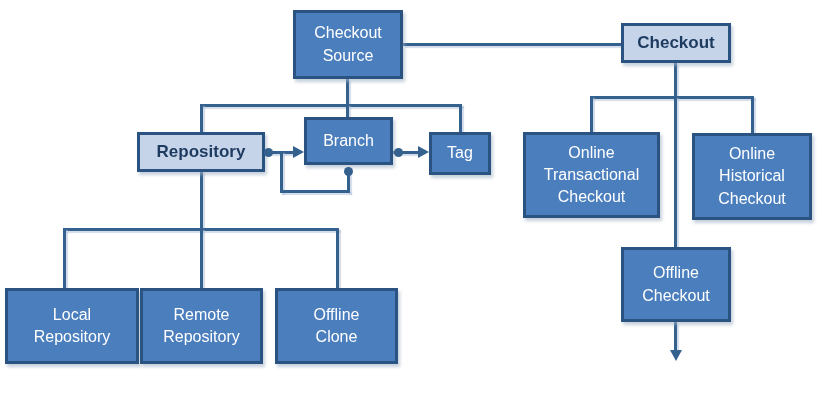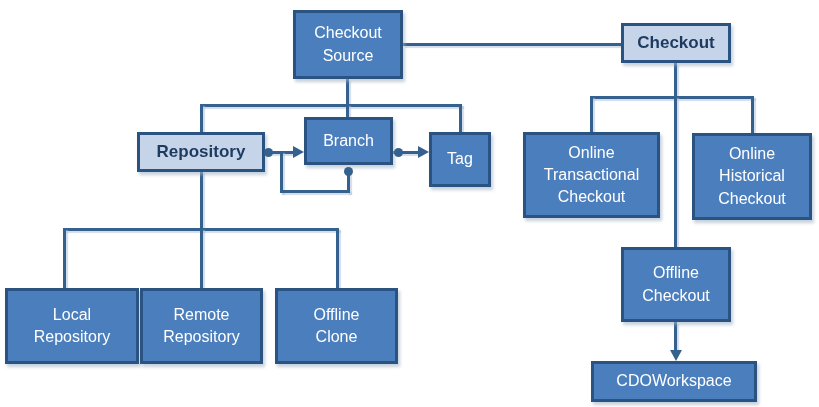--- a/index.html
+++ b/index.html
@@ -94,44 +94,41 @@
   </div>
 
   <div class="node light" style="left:137px;top:132px;width:128px;height:40px">
     <span class="node-label">Repository</span>
   </div>
 
   <div class="node dark" style="left:304px;top:117px;width:89px;height:48px">
     <span class="node-label">Branch</span>
   </div>
 
-  <div class="node dark" style="left:429px;top:132px;width:62px;height:55px">
+  <div class="node dark" style="left:429px;top:132px;width:62px;height:43px">
     <span class="node-label">Tag</span>
   </div>
 
   <div class="node dark" style="left:523px;top:132px;width:137px;height:86px">
     <span class="node-label">Online
 Transactional
 Checkout</span>
   </div>
 
   <div class="node dark" style="left:692px;top:133px;width:120px;height:87px">
     <span class="node-label">Online
 Historical
 Checkout</span>
   </div>
 
   <div class="node dark" style="left:621px;top:247px;width:110px;height:75px">
     <span class="node-label">Offline
 Checkout</span>
   </div>
 
-  <div class="node dark" style="left:591px;top:361px;width:166px;height:41px">
-    <span class="node-label">CDOWorkspace</span>
-  </div>
 
   <div class="node dark" style="left:5px;top:288px;width:134px;height:76px">
     <span class="node-label">Local
 Repository</span>
   </div>
 
   <div class="node dark" style="left:140px;top:288px;width:123px;height:76px">
     <span class="node-label">Remote
 Repository</span>
   </div>

